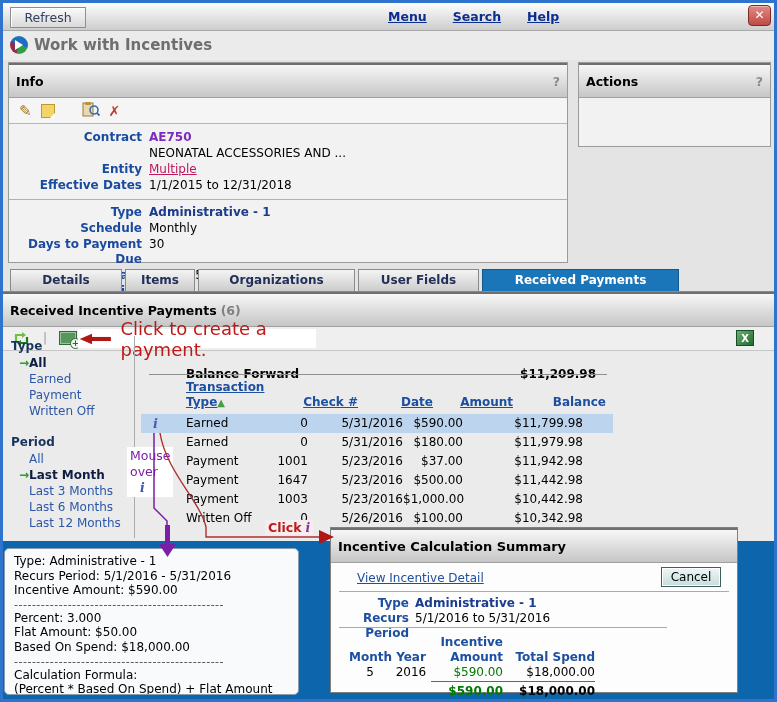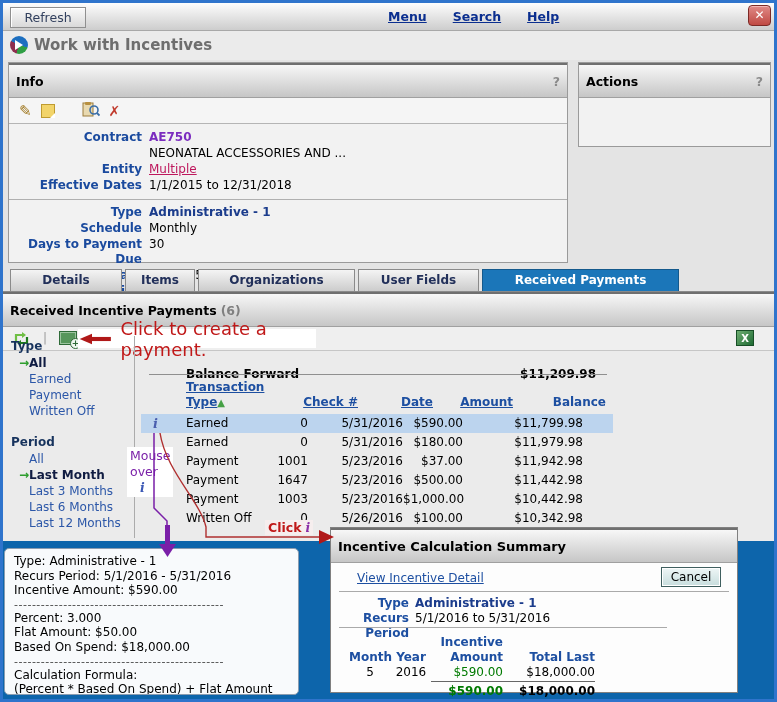--- a/index.html
+++ b/index.html
@@ -391,21 +391,21 @@
         <div class="sp-trow sp-head">
           <span class="spc spc-month"></span>
             <span class="spc spc-year"></span>
           <span class="spc spc-inc">Incentive</span>
           <span class="spc spc-tot"></span>
         </div>
         <div class="sp-trow sp-head">
           <span class="spc spc-month">Month</span>
           <span class="spc spc-year">Year</span>
           <span class="spc spc-inc">Amount</span>
-          <span class="spc spc-tot">Total Last</span>
+          <span class="spc spc-tot">Total Spend</span>
         </div>
         <div class="sp-trow">
           <span class="spc spc-month">5</span>
           <span class="spc spc-year">2016</span>
           <span class="spc spc-inc money-green cell-ul">$590.00</span>
           <span class="spc spc-tot cell-ul">$18,000.00</span>
         </div>
         <div class="sp-trow sp-totals">
           <span class="spc spc-month"></span>
             <span class="spc spc-year"></span>

